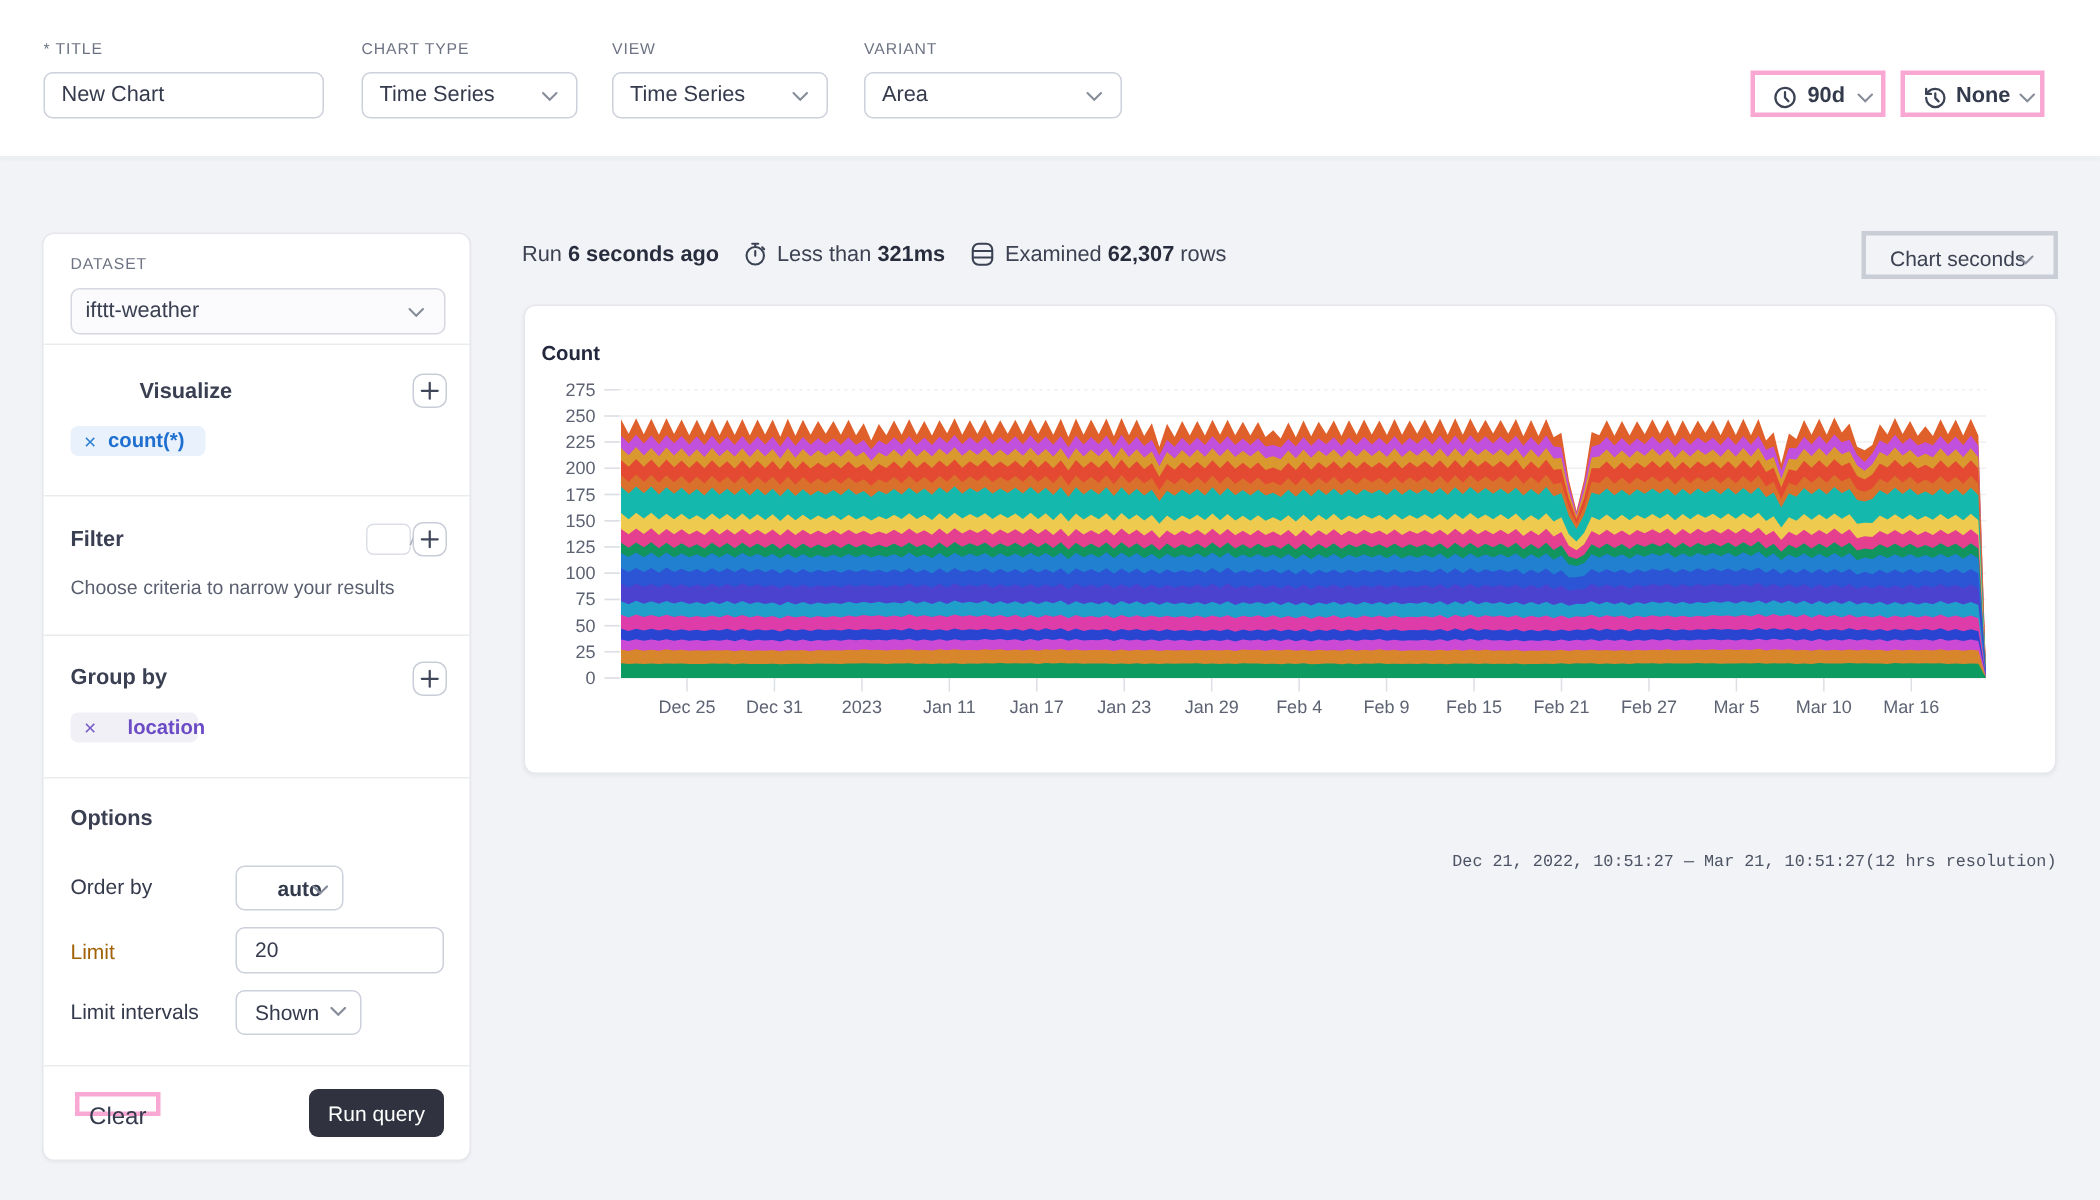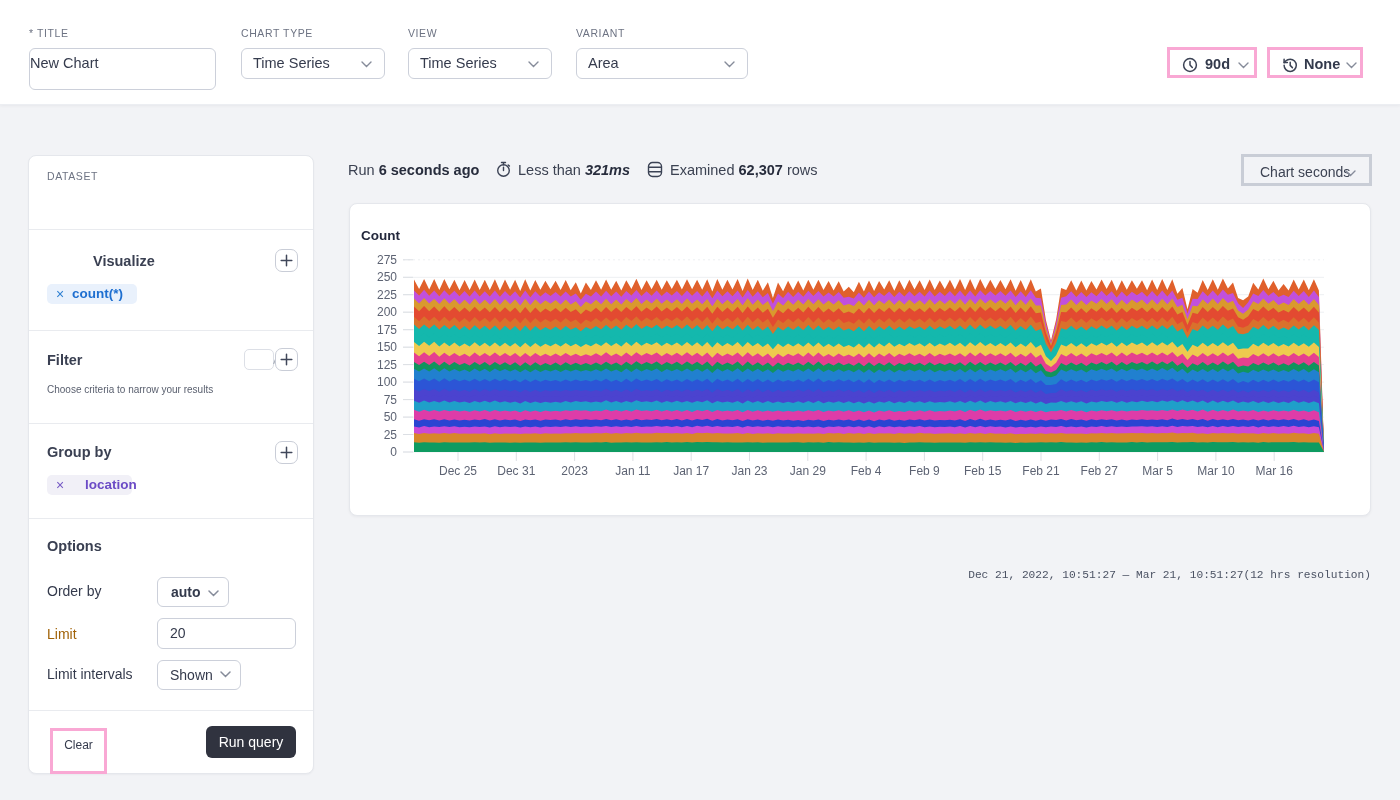--- a/index.html
+++ b/index.html
@@ -1,19 +1,19 @@
 <!DOCTYPE html>
 <html><head>
 <meta charset="utf-8">
 <style>
   * { margin:0; padding:0; box-sizing:border-box; }
   html,body { width:1400px; height:800px; background:#f2f3f6; font-family:"Liberation Sans",sans-serif; overflow:hidden; }
   .hdr { position:absolute; left:0; top:0; width:1400px; height:105px; background:#fff; border-bottom:1px solid #eceef2; box-shadow:0 1px 3px rgba(20,26,40,.05); }
   .lbl { position:absolute; font-size:10.5px; letter-spacing:.6px; color:#6d7383; font-weight:400; }
-  .inp { position:absolute; height:42px; background:#fff; border:1px solid #ccd0da; border-radius:6px; font-size:14.5px; color:#353b4d; line-height:29px; }
+  .inp { position:absolute; height:31px; background:#fff; border:1px solid #ccd0da; border-radius:6px; font-size:14.5px; color:#353b4d; line-height:29px; padding-left:11px; }
   .sel { position:absolute; height:31px; background:#fff; border:1px solid #ccd0da; border-radius:6px; font-size:14.5px; color:#353b4d; line-height:29px; padding-left:11px; }
   .chev { position:absolute; width:11px; height:7px; }
   .btn { position:absolute; background:#fff; border:3px solid #f9a8d4; border-radius:0; }
   .card { position:absolute; background:#fff; border:1px solid #e5e7ec; border-radius:8px; box-shadow:0 1px 2px rgba(20,26,40,.04); }
   .divider { position:absolute; left:0; right:0; height:1px; background:#e9ebef; }
   .h14 { font-size:14.5px; font-weight:700; color:#3a4052; }
   .plusbtn { position:absolute; width:23px; height:23px; border:1px solid #c9cdd7; border-radius:7px; background:#fff; }
   .tag { position:absolute; height:20px; border-radius:5px; font-size:13.5px; font-weight:700; line-height:20px; }
   .mono { font-family:"Liberation Mono",monospace; }
 </style>
@@ -64,20 +64,25 @@
       </svg>
     <span style="position:absolute; left:34px; top:6px; font-size:14.5px; font-weight:700; color:#333a4c;">None</span>
     <svg class="chev" style="left:76px; top:12px;" viewBox="0 0 11 7">
         <path d="M1 1l4.5 4.5L10 1" fill="none" stroke="#868c9a" stroke-width="1.4" stroke-linecap="round"></path>
       </svg>
   </div>
 </div>
 
 <div class="card" style="left:28px; top:155px; width:286px; height:619px;">
   <div class="lbl" style="left:18px; top:14px;">DATASET</div>
+  <div class="sel" style="left:18px; top:36px; width:250px; background:#fbfbfd; border-color:#d5d8e1; color:#3a4051; padding-left:9px;">ifttt-weather
+    <svg class="chev" style="right:13px; top:12px;" viewBox="0 0 11 7">
+        <path d="M1 1l4.5 4.5L10 1" fill="none" stroke="#868c9a" stroke-width="1.4" stroke-linecap="round"></path>
+      </svg>
+  </div>
   <div class="divider" style="top:73px;"></div>
 
   <div class="h14" style="position:absolute; left:18px; top:97px;margin-left:46px;">Visualize</div>
   <div class="plusbtn" style="left:246px; top:93px;">
     <svg style="position:absolute; left:4px; top:4px;" width="13" height="13" viewBox="0 0 13 13">
         <path d="M6.5 1.2v10.6M1.2 6.5h10.6" stroke="#40475a" stroke-width="1.5" stroke-linecap="round"></path>
       </svg>
   </div>
   <div class="tag" style="left:18px; top:128px; width:90px; background:#e9f1fc; color:#1e6fd0;">
     <span style="position:absolute; left:9px; top:0px; font-weight:400; font-size:14px; color:#2d7fd2;">×</span>
@@ -85,69 +90,69 @@
   </div>
   <div class="divider" style="top:174px;"></div>
 
   <div class="h14" style="position:absolute; left:18px; top:196px;">Filter</div>
   <div style="position:absolute; left:215px; top:193px; width:22px; height:21px; border:1px solid #dcdfe6; border-radius:5px; font-size:11.5px; color:#a9aeba; text-align:center; line-height:20px;padding-left:28px;">Aa</div>
   <div class="plusbtn" style="left:246px; top:192px;">
     <svg style="position:absolute; left:4px; top:4px;" width="13" height="13" viewBox="0 0 13 13">
         <path d="M6.5 1.2v10.6M1.2 6.5h10.6" stroke="#40475a" stroke-width="1.5" stroke-linecap="round"></path>
       </svg>
   </div>
-  <div style="position:absolute; left:18px; top:228px; font-size:10px; color:#595f6e;">Choose criteria to narrow your results</div>
+  <div style="position:absolute; left:18px; top:228px; font-size:13px; color:#595f6e;">Choose criteria to narrow your results</div>
   <div class="divider" style="top:267px;"></div>
 
   <div class="h14" style="position:absolute; left:18px; top:288px;">Group by</div>
   <div class="plusbtn" style="left:246px; top:285px;">
     <svg style="position:absolute; left:4px; top:4px;" width="13" height="13" viewBox="0 0 13 13">
         <path d="M6.5 1.2v10.6M1.2 6.5h10.6" stroke="#40475a" stroke-width="1.5" stroke-linecap="round"></path>
       </svg>
   </div>
   <div class="tag" style="left:18px; top:319px; width:85px; background:#f1f0f7; color:#6b4bc6;">
     <span style="position:absolute; left:9px; top:0px; font-weight:400; font-size:14px; color:#7559c4;">×</span>
     <span style="position:absolute; left:38px; top:0px;">location</span>
   </div>
   <div class="divider" style="top:362px;"></div>
 
   <div class="h14" style="position:absolute; left:18px; top:382px;">Options</div>
 
   <div style="position:absolute; left:18px; top:427px; font-size:14px; color:#343a4c;">Order by</div>
-  <div class="sel" style="left:128px; top:421px; width:72px; height:30px; line-height:28px; font-size:14px; font-weight:700; color:#333a4c; padding-left:13px;">auto
+  <div class="sel" style="left:128px; top:421px; width:72px; height:30px; line-height:28px; font-size:14px; font-weight:700; color:#333a4c; padding-left:27px;">auto
     <svg class="chev" style="right:9px; top:12px;" viewBox="0 0 11 7" width="10" height="6">
         <path d="M1 1l4.5 4.5L10 1" fill="none" stroke="#868c9a" stroke-width="1.5" stroke-linecap="round"></path>
       </svg>
   </div>
 
   <div style="position:absolute; left:18px; top:470px; font-size:14px; color:#a16207;">Limit</div>
   <div class="inp" style="left:128px; top:462px; width:139px; height:31px; line-height:29px; font-size:14px; padding-left:12px;">20</div>
 
   <div style="position:absolute; left:18px; top:510px; font-size:14px; color:#343a4c;">Limit intervals</div>
   <div class="sel" style="left:128px; top:504px; width:84px; height:30px; line-height:28px; font-size:14px; color:#343a4c; padding-left:12px;">Shown
     <svg class="chev" style="right:9px; top:10px;" viewBox="0 0 11 7" width="10" height="6">
         <path d="M1 1l4.5 4.5L10 1" fill="none" stroke="#868c9a" stroke-width="1.5" stroke-linecap="round"></path>
       </svg>
   </div>
   <div class="divider" style="top:554px;"></div>
 
-  <div class="btn" style="left:21px; top:572px; width:57px; height:46px; font-size:12px; color:#343a4c; text-align:center; line-height:28px;">Clear</div>
+  <div class="btn" style="left:21px; top:572px; width:57px; height:16px; font-size:16px; color:#343a4c; text-align:center; line-height:28px;">Clear</div>
   <div style="position:absolute; left:177px; top:570px; width:90px; height:32px; background:#30333f; border-radius:6px; font-size:14px; font-weight:400; color:#fff; text-align:center; line-height:32px;">Run query</div>
 </div>
 
 <div style="position:absolute; left:348px; top:162px; font-size:14.5px; color:#3c4252;">
   Run <b style="color:#282d3d;">6 seconds ago</b>
 </div>
 <svg style="position:absolute; left:495px; top:161px;" width="17" height="17" viewBox="0 0 17 17">
   <circle cx="8.5" cy="9.5" r="5.8" fill="none" stroke="#3b4254" stroke-width="1.4"></circle>
   <path d="M6.5 1.5h4M8.5 1.5v2.2M8.5 6.3v3.2" fill="none" stroke="#3b4254" stroke-width="1.4" stroke-linecap="round"></path>
   <path d="M13.2 3.9l1.2 1.2" fill="none" stroke="#3b4254" stroke-width="1.4" stroke-linecap="round"></path>
 </svg>
 <div style="position:absolute; left:518px; top:162px; font-size:14.5px; color:#3c4252;">
-  Less than <b style="color:#282d3d;font-style:italic;">321ms</b>
+  Less than <b style="color:#282d3d;">321ms</b>
 </div>
 <svg style="position:absolute; left:647px; top:161px;" width="16" height="17" viewBox="0 0 16 17">
   <rect x="1.5" y="1.5" width="13" height="14" rx="4" fill="none" stroke="#3b4254" stroke-width="1.4"></rect>
   <path d="M1.5 6.3h13M1.5 10.7h13" stroke="#3b4254" stroke-width="1.4"></path>
 </svg>
 <div style="position:absolute; left:670px; top:162px; font-size:14.5px; color:#3c4252;">
   Examined <b style="color:#282d3d;">62,307</b> rows
 </div>
 <div class="btn" style="left:1241px; top:154px; width:131px; height:32px; background:transparent; border-color:#c9cdd6;">
   <span style="position:absolute; left:16px; top:7px; font-size:14px; color:#3c4252;">Chart seconds</span>

